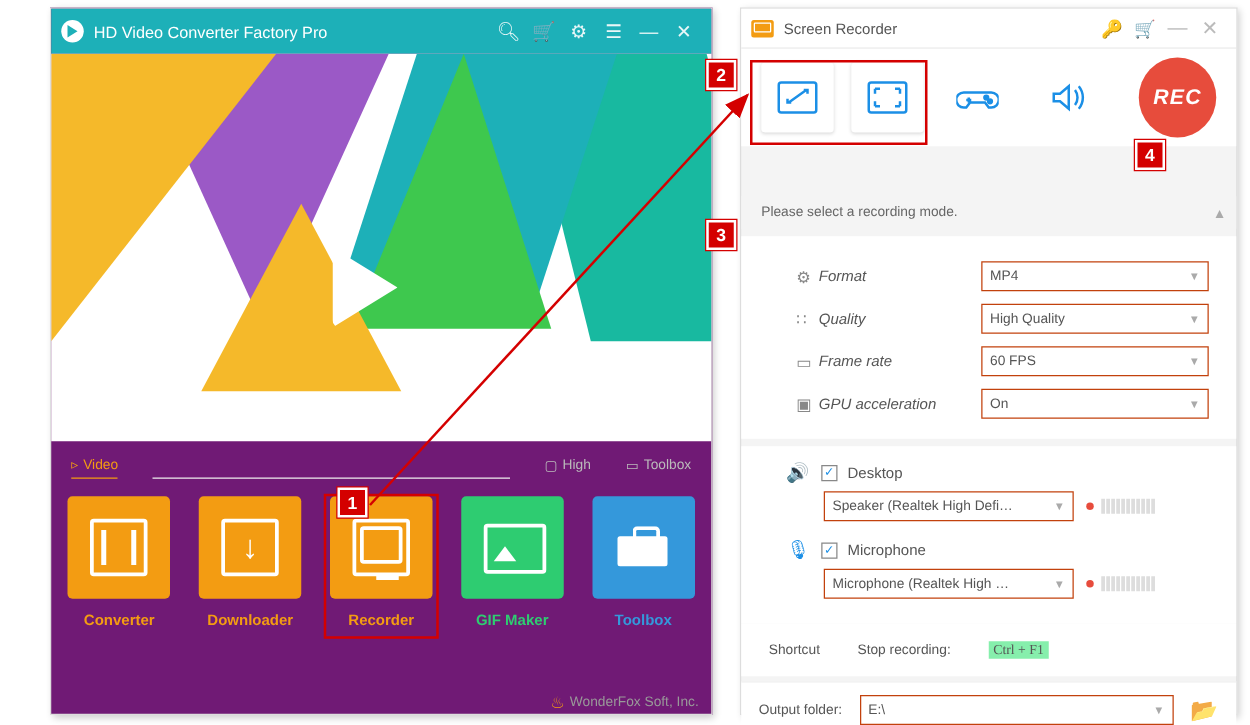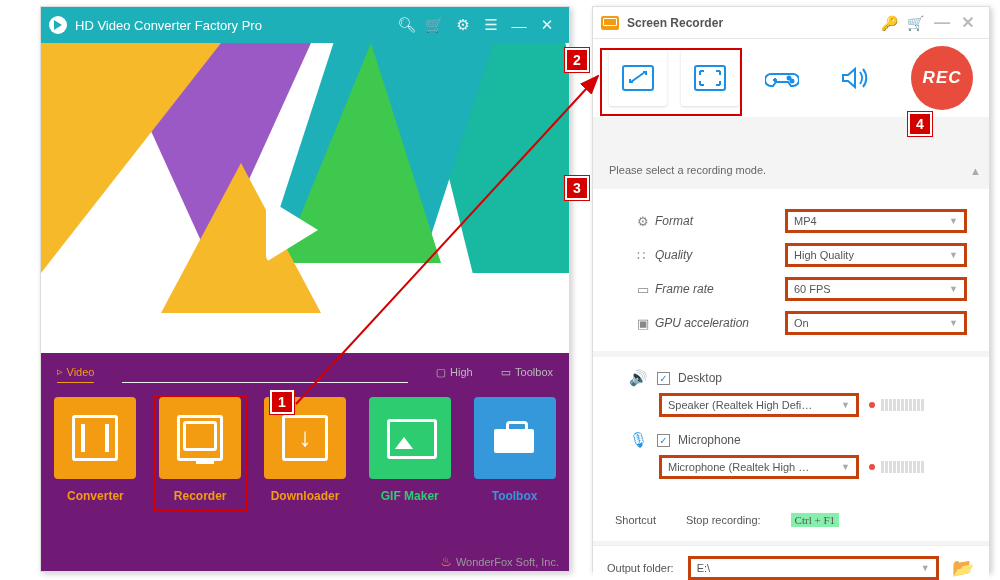--- a/index.html
+++ b/index.html
@@ -43,21 +43,21 @@
 .gif-g::before{content:"";position:absolute;left:0;top:4px;width:44px;height:34px;border:3px solid #fff;border-radius:3px;} .gif-g::after{content:"";position:absolute;left:8px;top:22px;border-left:9px solid transparent;border-right:9px solid transparent;border-bottom:12px solid #fff;}
 .tb-g::before{content:"";position:absolute;left:2px;top:14px;width:40px;height:24px;background:#fff;border-radius:2px;} .tb-g::after{content:"";position:absolute;left:14px;top:6px;width:16px;height:10px;border:3px solid #fff;border-bottom:none;border-radius:4px 4px 0 0;}
 
 .selected-tile{ position:absolute; left:-2px; top:-2px; right:-2px; bottom:-2px; border:2px solid #d40000; }
 
 .footer{position:absolute;bottom:2px;right:10px;font-size:11px;color:#999;display:flex;align-items:center;gap:4px;}
 .footer .flame{color:#f39c12;font-size:13px;}
 
 
 .rec-window{ position:absolute; right:10px; top:6px; width:398px; height:566px; border:1px solid #ddd; background:#f4f4f4; box-shadow:2px 2px 6px rgba(0,0,0,.2);}
-.rec-title{height:32px;background:#fff;display:flex;align-items:center;padding:0 8px;font-size:12px;color:#555;border-bottom:1px solid #e8e8e8;font-weight:bold;}
+.rec-title{height:32px;background:#fff;display:flex;align-items:center;padding:0 8px;font-size:12px;color:#555;border-bottom:1px solid #e8e8e8;}
 .rec-title .rec-logo{width:18px;height:14px;background:#f39c12;border-radius:2px;margin-right:8px;position:relative;}
 .rec-title .rec-logo::after{content:"";position:absolute;left:2px;top:2px;right:2px;bottom:4px;border:1.5px solid #fff;border-radius:1px;}
 .rec-title .sp{flex:1;}
 .rec-title .tb-btn{width:26px;text-align:center;color:#f5b48a;font-size:14px;}
 .rec-title .tb-btn.gray{color:#bbb;font-size:16px;}
 
 .mode-row{height:78px;background:#fff;display:flex;align-items:center;gap:14px;padding:0 16px;position:relative;}
 .mode-btn{width:60px;height:56px;background:#fff;display:flex;align-items:center;justify-content:center;color:#1b8fe6;font-size:26px;border-radius:3px;}
 .mode-btn.boxed{box-shadow:0 1px 3px rgba(0,0,0,.15);}
 .m-sp{flex:1;}
@@ -65,21 +65,21 @@
 
 svg.mode-ic{width:34px;height:28px;stroke:#1b8fe6;fill:none;stroke-width:2;}
 
 .status-row{height:26px;font-size:11px;color:#666;padding:0 16px;display:flex;align-items:center;background:#f4f4f4;margin-top:40px;}
 .collapser{position:absolute;right:8px;top:158px;color:#aaa;font-size:11px;}
 
 .settings{padding:20px 22px 10px 44px;background:#fff;margin-top:6px;height:162px;}
 .srow{display:flex;align-items:center;margin-bottom:10px;font-size:12px;color:#555;}
 .srow .sicon{width:18px;color:#888;font-size:13px;}
 .srow .slabel{width:130px;font-style:italic;}
-.sel{flex:1;height:24px;border:3px solid #c2410c;background:#fff;font-size:11px;padding:0 6px;display:flex;align-items:center;justify-content:space-between;color:#555;}
+.sel{flex:1;height:24px;border:1px solid #c2410c;background:#fff;font-size:11px;padding:0 6px;display:flex;align-items:center;justify-content:space-between;color:#555;}
 .sel .caret{color:#aaa;font-size:9px;}
 
 .audio-block{padding:12px 22px 6px 36px;background:#fff;margin-top:6px;}
 .arow{margin-bottom:14px;}
 .ahead{display:flex;align-items:center;gap:8px;font-size:12px;color:#555;margin-bottom:6px;}
 .ahead .aicon{color:#1b8fe6;font-size:15px;width:20px;}
 .ahead .chk{width:13px;height:13px;border:1px solid #888;display:inline-flex;align-items:center;justify-content:center;font-size:10px;color:#1b8fe6;}
 .aselrow{display:flex;align-items:center;gap:10px;padding-left:30px;}
 .aselrow .sel{width:200px;flex:none;}
 .meter{flex:1;height:14px;display:flex;align-items:center;gap:6px;}
@@ -139,32 +139,32 @@
       </div>
   </div>
 
   <div class="tiles">
     <div class="tile converter">
       <div class="box">
           <div class="glyph conv-g"></div>
         </div>
       <span>Converter</span>
     </div>
+    <div class="tile downloader">
+      <div class="box">
+          <div class="glyph dl-g"></div>
+        </div>
+      <span>Downloader</span>
+    </div>
     <div class="tile recorder">
       <div class="selected-tile"></div>
       <div class="box">
           <div class="glyph rec-g"></div>
         </div>
       <span>Recorder</span>
-    </div>
-    <div class="tile downloader">
-      <div class="box">
-          <div class="glyph dl-g"></div>
-        </div>
-      <span>Downloader</span>
     </div>
     <div class="tile gif">
       <div class="box">
           <div class="glyph gif-g"></div>
         </div>
       <span>GIF Maker</span>
     </div>
     <div class="tile toolbox">
       <div class="box">
           <div class="glyph tb-g"></div>

